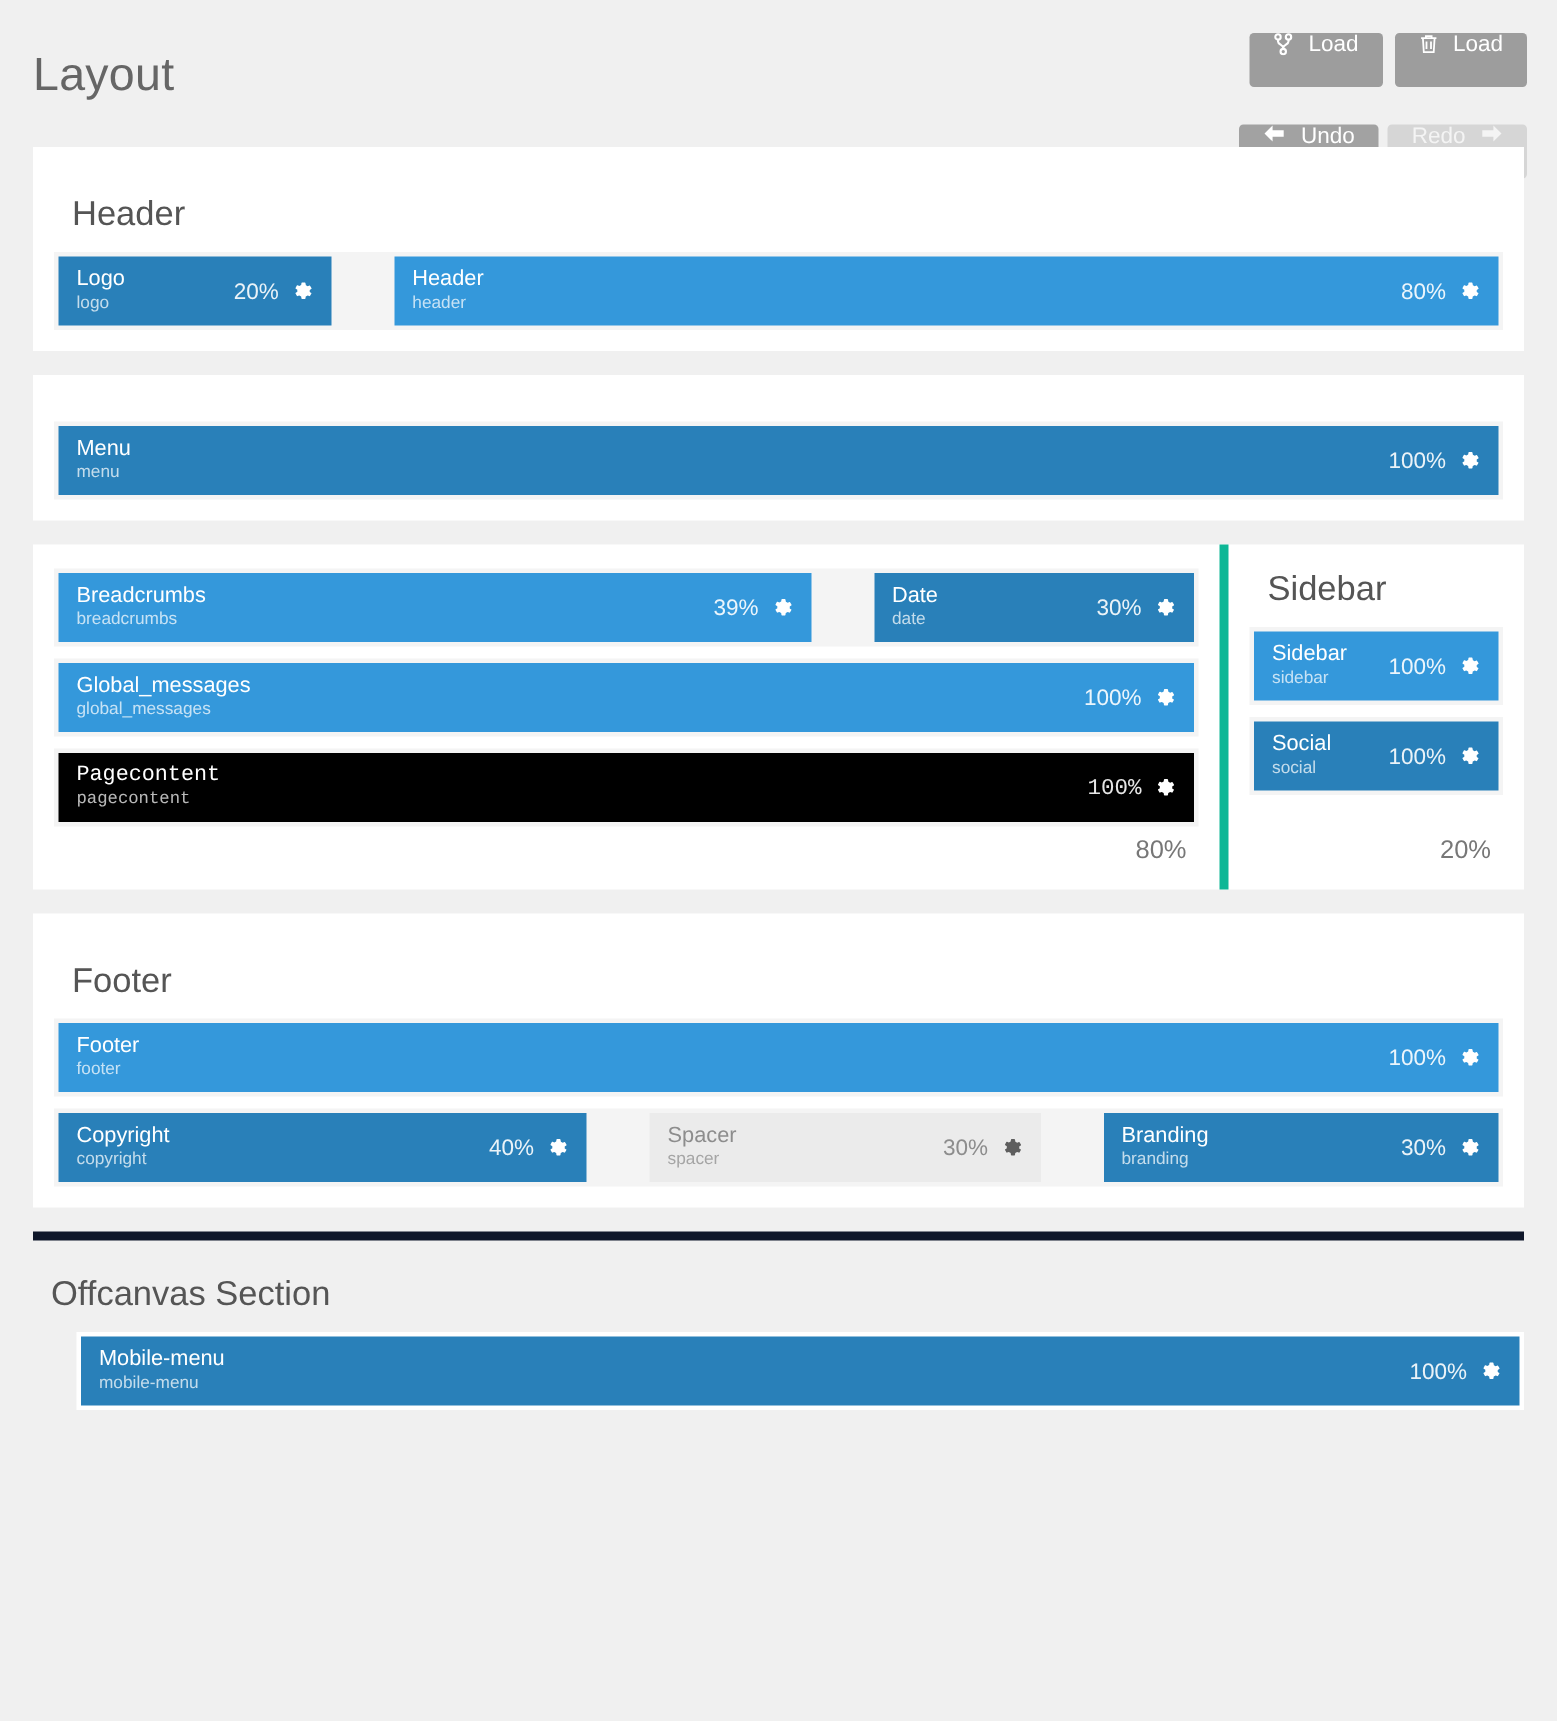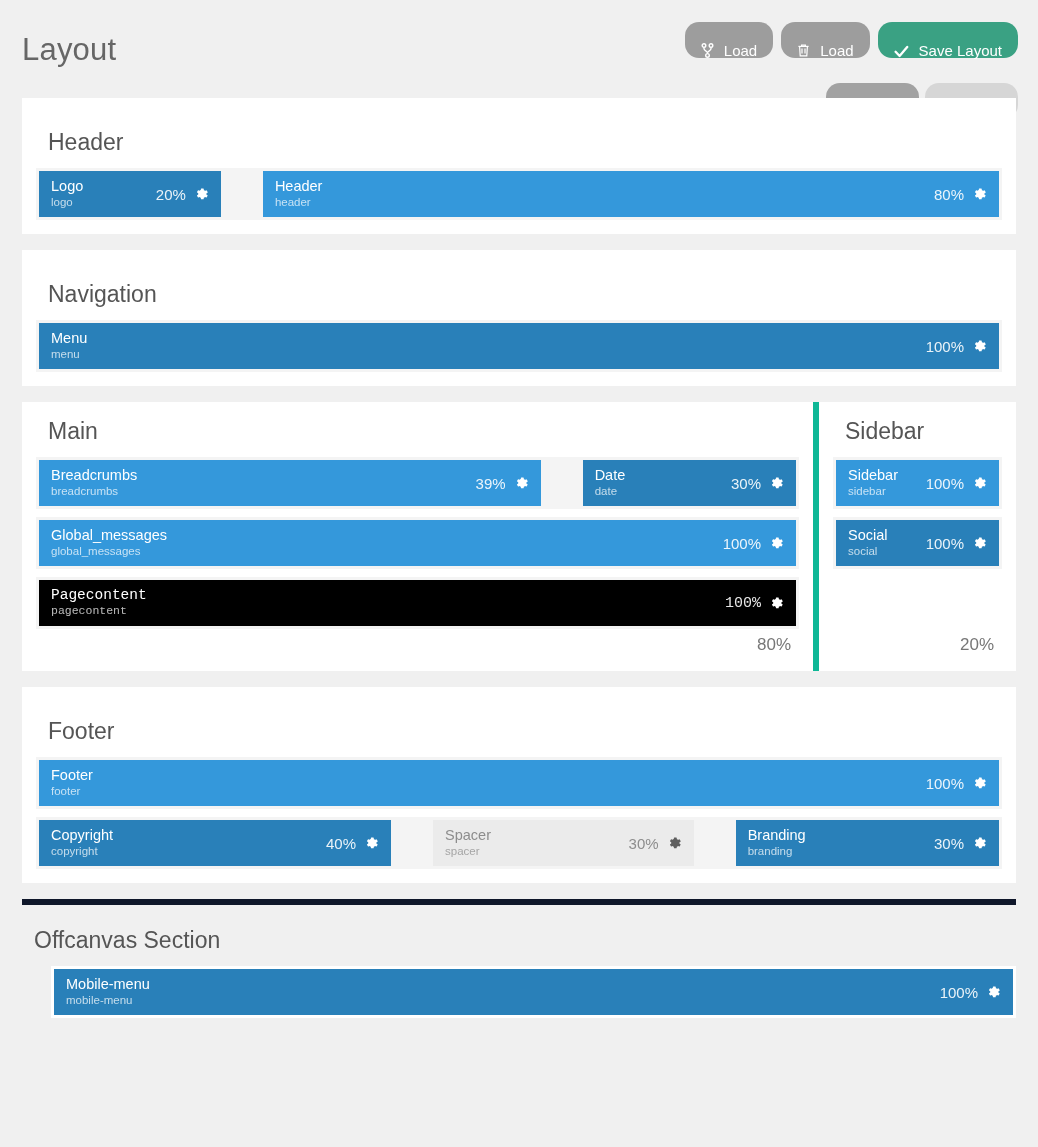--- a/index.html
+++ b/index.html
@@ -31,26 +31,26 @@
     letter-spacing: .2px;
   }
   .top-actions {
     position: absolute;
     right: 20px; top: 22px;
     display: flex;
     gap: 8px;
   }
   .btn {
     display: inline-flex;
-    align-items: flex-end;
+    align-items: flex-start;
     gap: 10px;
     height: 36px;
     padding: 0 16px;
     border: none;
-    border-radius: 14px;
+    border-radius: 3px;
     font-size: 15px;
     color: #ffffff;
     cursor: pointer;
     font-family: "Liberation Sans", sans-serif;
     line-height: 1;
     white-space: nowrap;
   }
   .btn-grey  { background: #9d9d9d; }
   .btn-green { background: #3aa183; }
   .btn .ic { display: inline-flex; align-items: center; }
@@ -221,28 +221,20 @@
           <svg width="13" height="15" viewBox="0 0 13 15" fill="none" stroke="#ffffff" stroke-width="1.2">
             <path d="M1.4 3.4h10.2"></path>
             <path d="M4.6 3.4V2.1h3.8v1.3"></path>
             <path d="M2.6 3.4l.6 9.4h6.6l.6-9.4"></path>
             <path d="M5 5.6v5M8 5.6v5"></path>
           </svg>
         </span>
         <span>Load</span>
       </button>
 
-      <button class="btn btn-green">
-        <span class="ic">
-          <svg width="15" height="13" viewBox="0 0 15 13" fill="none" stroke="#ffffff" stroke-width="2.3" stroke-linecap="round" stroke-linejoin="round">
-            <path d="M1.6 6.8l4 4.2L13.2 2"></path>
-          </svg>
-        </span>
-        <span>Save Layout</span>
-      </button>
     </div>
 
     <div class="undo-row">
       <button class="btn btn-undo">
         <span class="ic">
           <svg width="15" height="12" viewBox="0 0 15 12" fill="#ffffff">
             <path d="M6.4 0.6L1 6l5.4 5.4V8.1h7.4V3.9H6.4z"></path>
           </svg>
         </span>
         <span>Undo</span>
@@ -292,21 +284,20 @@
                   <path d="M14.3 9.5l-1.2-.7a5.3 5.3 0 000-1.6l1.2-.7a.5.5 0 00.2-.6l-1-1.8a.5.5 0 00-.6-.2l-1.3.5a5.2 5.2 0 00-1.4-.8L9.9 2a.5.5 0 00-.5-.4H7.3A.5.5 0 006.8 2l-.2 1.4a5.2 5.2 0 00-1.4.8l-1.3-.5a.5.5 0 00-.6.2l-1 1.8a.5.5 0 00.2.6l1.2.7a5.3 5.3 0 000 1.6l-1.2.7a.5.5 0 00-.2.6l1 1.8a.5.5 0 00.6.2l1.3-.5c.4.3.9.6 1.4.8l.2 1.4c0 .3.2.4.5.4h2.1c.3 0 .5-.1.5-.4l.2-1.4c.5-.2 1-.5 1.4-.8l1.3.5a.5.5 0 00.6-.2l1-1.8a.5.5 0 00-.2-.6z"></path>
                 </svg>
             </span>
           </div>
         </div>
       </div>
     </div>
   </div>
 
   <div class="card">
-    <h2>Navigation</h2>
     <div class="row">
       <div class="slot" style="width:100%">
         <div class="block block-blue-d">
           <div class="b-labels">
             <span class="b-title">Menu</span>
             <span class="b-key">menu</span>
           </div>
           <div class="b-meta">
             <span class="b-pct">100%</span>
             <span class="gear">
@@ -316,21 +307,20 @@
                 </svg>
             </span>
           </div>
         </div>
       </div>
     </div>
   </div>
 
   <div class="split">
     <div class="split-col col-main">
-      <h2>Main</h2>
       <div class="col-body">
 
         <div class="row">
           <div class="slot" style="width:70%">
             <div class="block block-blue-l">
               <div class="b-labels">
                 <span class="b-title">Breadcrumbs</span>
                 <span class="b-key">breadcrumbs</span>
               </div>
               <div class="b-meta">

